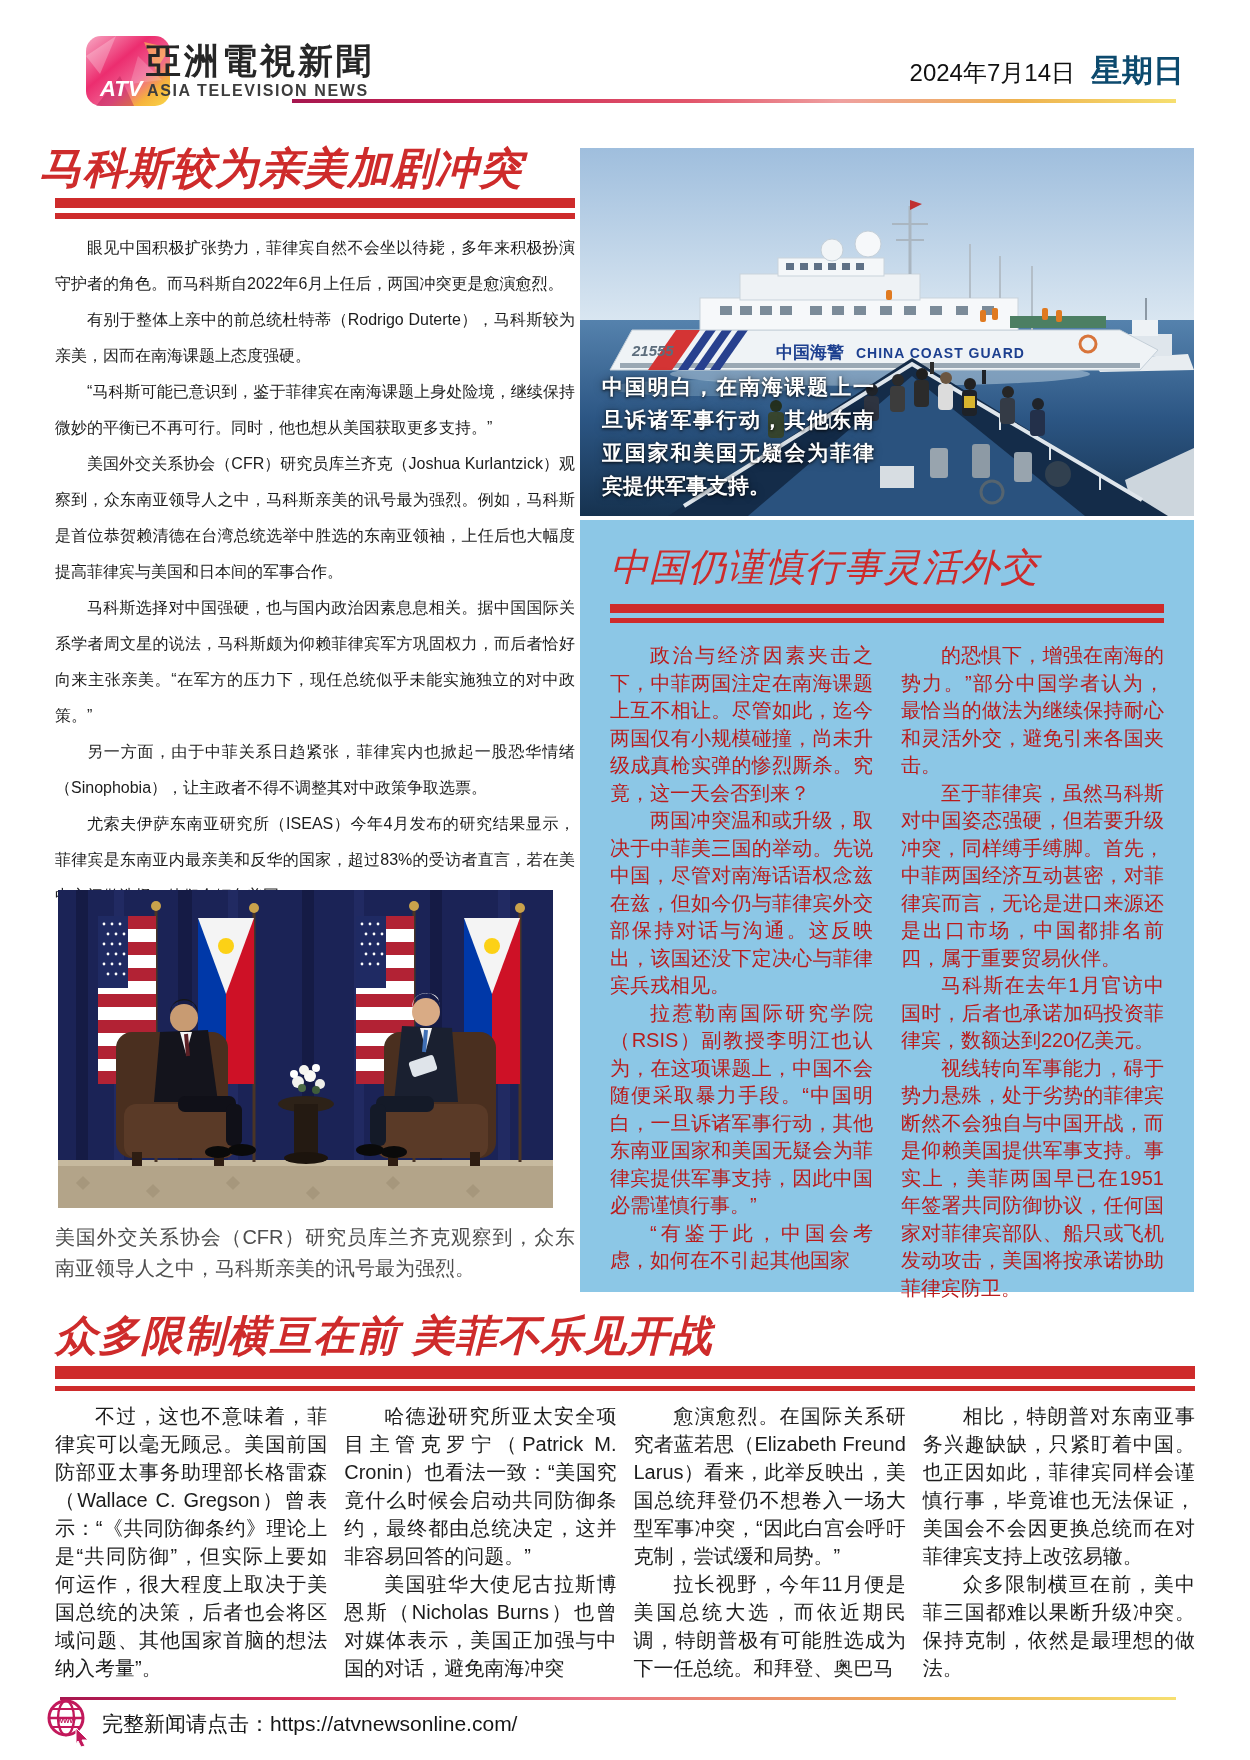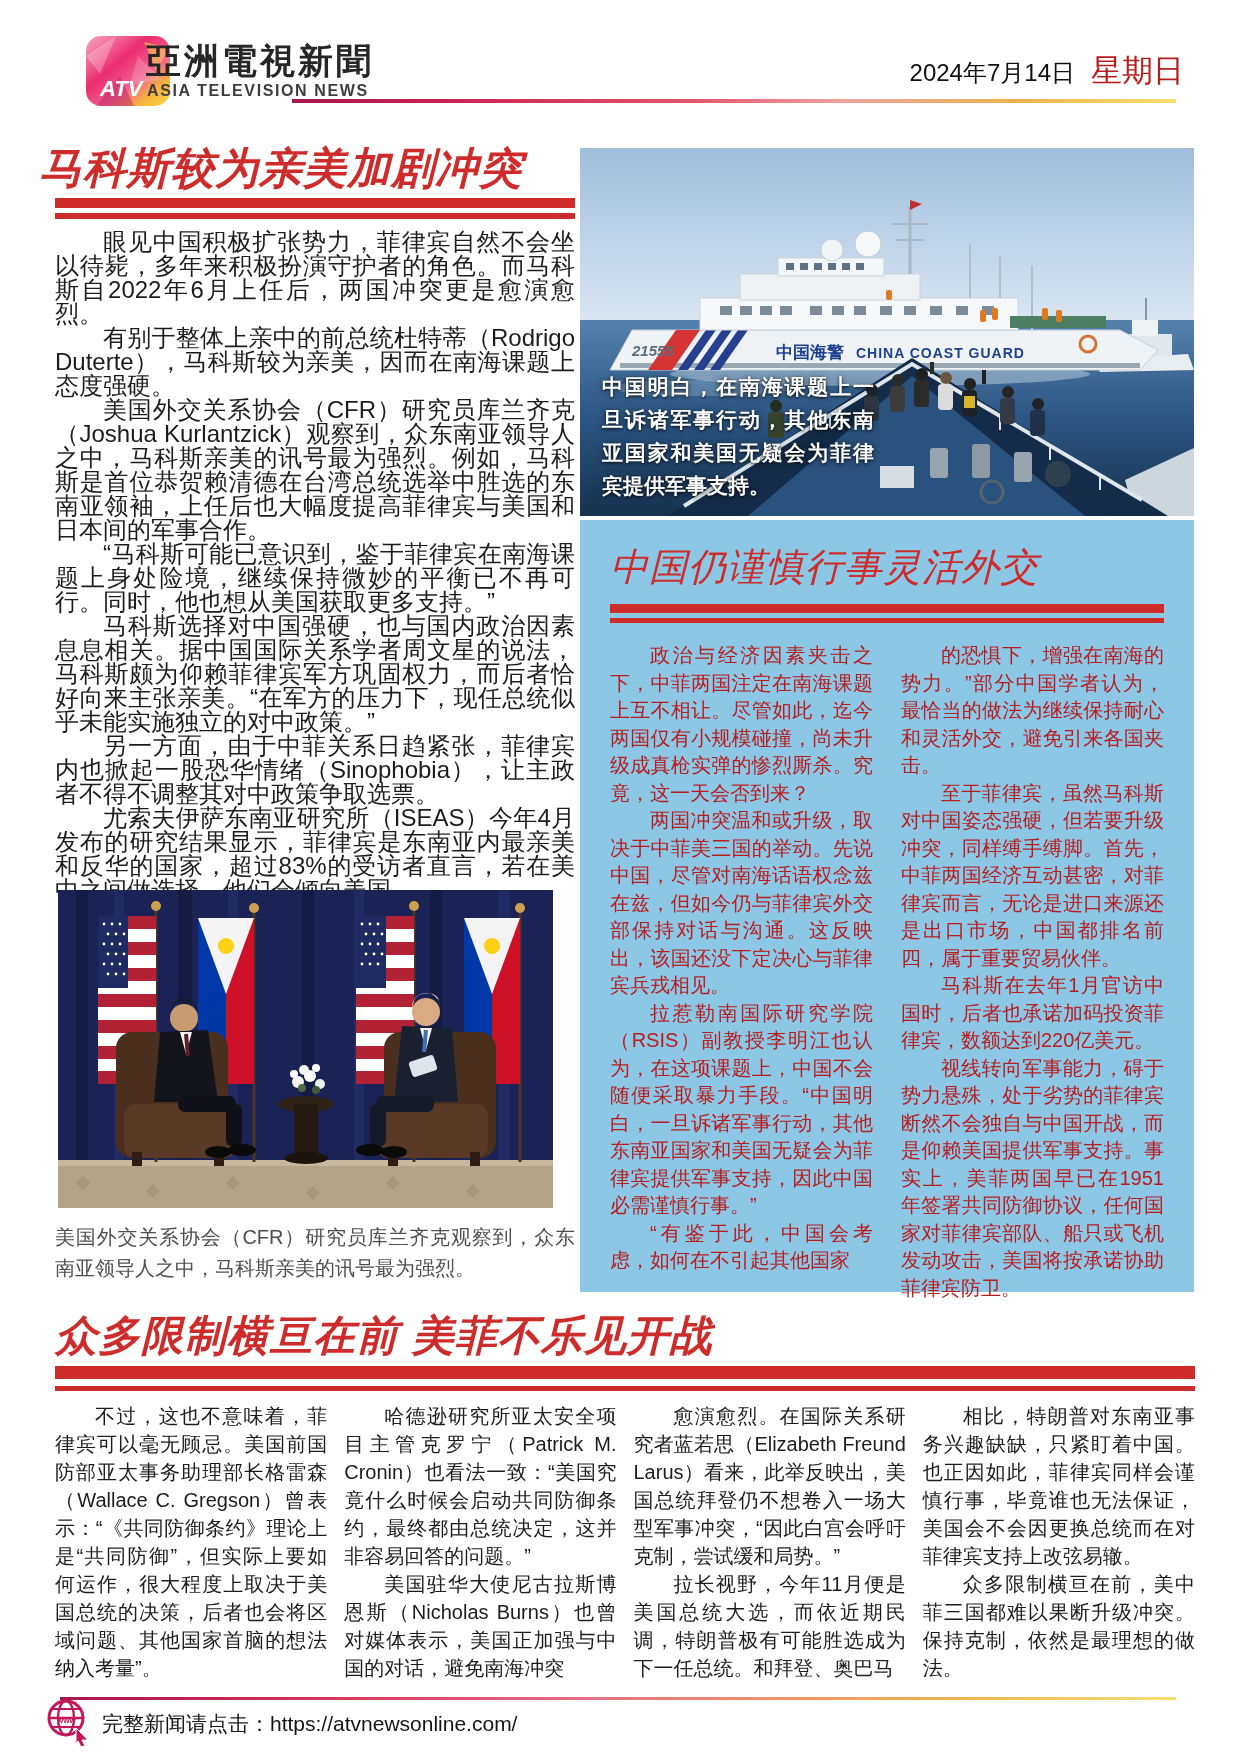--- a/index.html
+++ b/index.html
@@ -15,28 +15,28 @@
   }
   .abs{position:absolute;}
   
   .logo-box{left:48px;top:36px;width:84px;height:70px;padding-left:38px;}
   .title-zh{left:146px;top:38px;font-size:35px;font-weight:900;color:#262626;letter-spacing:3px;}
   .title-en{left:147px;top:82px;font-size:16px;font-weight:bold;color:#3d3d3d;letter-spacing:1.6px;}
   .header-rule{left:292px;top:99px;width:884px;height:4px;
     background:linear-gradient(90deg,#a6164f 0%,#c72553 18%,#e2556b 45%,#efa0a0 62%,#eeb24f 82%,#f6df70 100%);}
   .date-wrap{top:50px;right:66px;display:flex;align-items:baseline;gap:16px;}
   .date-txt{font-size:24px;color:#101010;}
-  .weekday-txt{font-size:31px;font-weight:400;color:#b91c1c;}
+  .weekday-txt{font-size:31px;font-weight:700;color:#0c4a6e;}
   
   .headline{color:var(--red);font-weight:900;font-style:italic;letter-spacing:1px;white-space:nowrap;}
   .h1{left:39px;top:140px;font-size:43px;}
   .h3{left:55px;top:1308px;font-size:42px;}
   .rule{background:var(--red);}
   
-  .body-col{font-size:24px;line-height:24px;text-align:justify;color:var(--ink);}
+  .body-col{font-size:16px;line-height:36px;text-align:justify;color:var(--ink);}
   .body-col p{margin:0;text-indent:2em;}
   p.noindent{text-indent:0;}
   
   .blue-panel{left:580px;top:520px;width:614px;height:772px;background:var(--blue);}
   .h2{left:30px;top:22px;font-size:38px;position:absolute;color:var(--red);font-weight:400;font-style:italic;letter-spacing:1px;white-space:nowrap;}
   .blue-cols{position:absolute;left:30px;top:122px;width:554px;display:flex;gap:28px;}
   .blue-col{flex:1;font-size:20px;line-height:27.5px;text-align:justify;color:#b91c1c;}
   .blue-col p{margin:0;text-indent:2em;}
   
   .ship-photo{left:580px;top:148px;width:614px;height:368px;}
@@ -89,22 +89,22 @@
     <span class="weekday-txt">星期日</span>
   </div>
 
   <div class="abs headline h1">马科斯较为亲美加剧冲突</div>
   <div class="abs rule" style="left:55px;top:198px;width:520px;height:10px;"></div>
   <div class="abs rule" style="left:55px;top:213px;width:520px;height:6px;"></div>
 
   <div class="abs body-col" style="left:55px;top:230px;width:520px;">
     <p>眼见中国积极扩张势力，菲律宾自然不会坐以待毙，多年来积极扮演守护者的角色。而马科斯自2022年6月上任后，两国冲突更是愈演愈烈。</p>
     <p>有别于整体上亲中的前总统杜特蒂（Rodrigo Duterte），马科斯较为亲美，因而在南海课题上态度强硬。</p>
+    <p>“马科斯可能已意识到，鉴于菲律宾在南海课题上身处险境，继续保持微妙的平衡已不再可行。同时，他也想从美国获取更多支持。”</p>
     <p>美国外交关系协会（CFR）研究员库兰齐克（Joshua Kurlantzick）观察到，众东南亚领导人之中，马科斯亲美的讯号最为强烈。例如，马科斯是首位恭贺赖清德在台湾总统选举中胜选的东南亚领袖，上任后也大幅度提高菲律宾与美国和日本间的军事合作。</p>
-    <p>“马科斯可能已意识到，鉴于菲律宾在南海课题上身处险境，继续保持微妙的平衡已不再可行。同时，他也想从美国获取更多支持。”</p>
     <p>马科斯选择对中国强硬，也与国内政治因素息息相关。据中国国际关系学者周文星的说法，马科斯颇为仰赖菲律宾军方巩固权力，而后者恰好向来主张亲美。“在军方的压力下，现任总统似乎未能实施独立的对中政策。”</p>
     <p>另一方面，由于中菲关系日趋紧张，菲律宾内也掀起一股恐华情绪（Sinophobia），让主政者不得不调整其对中政策争取选票。</p>
     <p>尤索夫伊萨东南亚研究所（ISEAS）今年4月发布的研究结果显示，菲律宾是东南亚内最亲美和反华的国家，超过83%的受访者直言，若在美中之间做选择，他们会倾向美国。</p>
   </div>
 
   <div class="abs ship-photo">
     <svg width="614" height="368" viewBox="0 0 614 368">
       <defs>
         <linearGradient id="sky" x1="0" y1="0" x2="0" y2="1">
           <stop offset="0" stop-color="#9fbedd"></stop>

